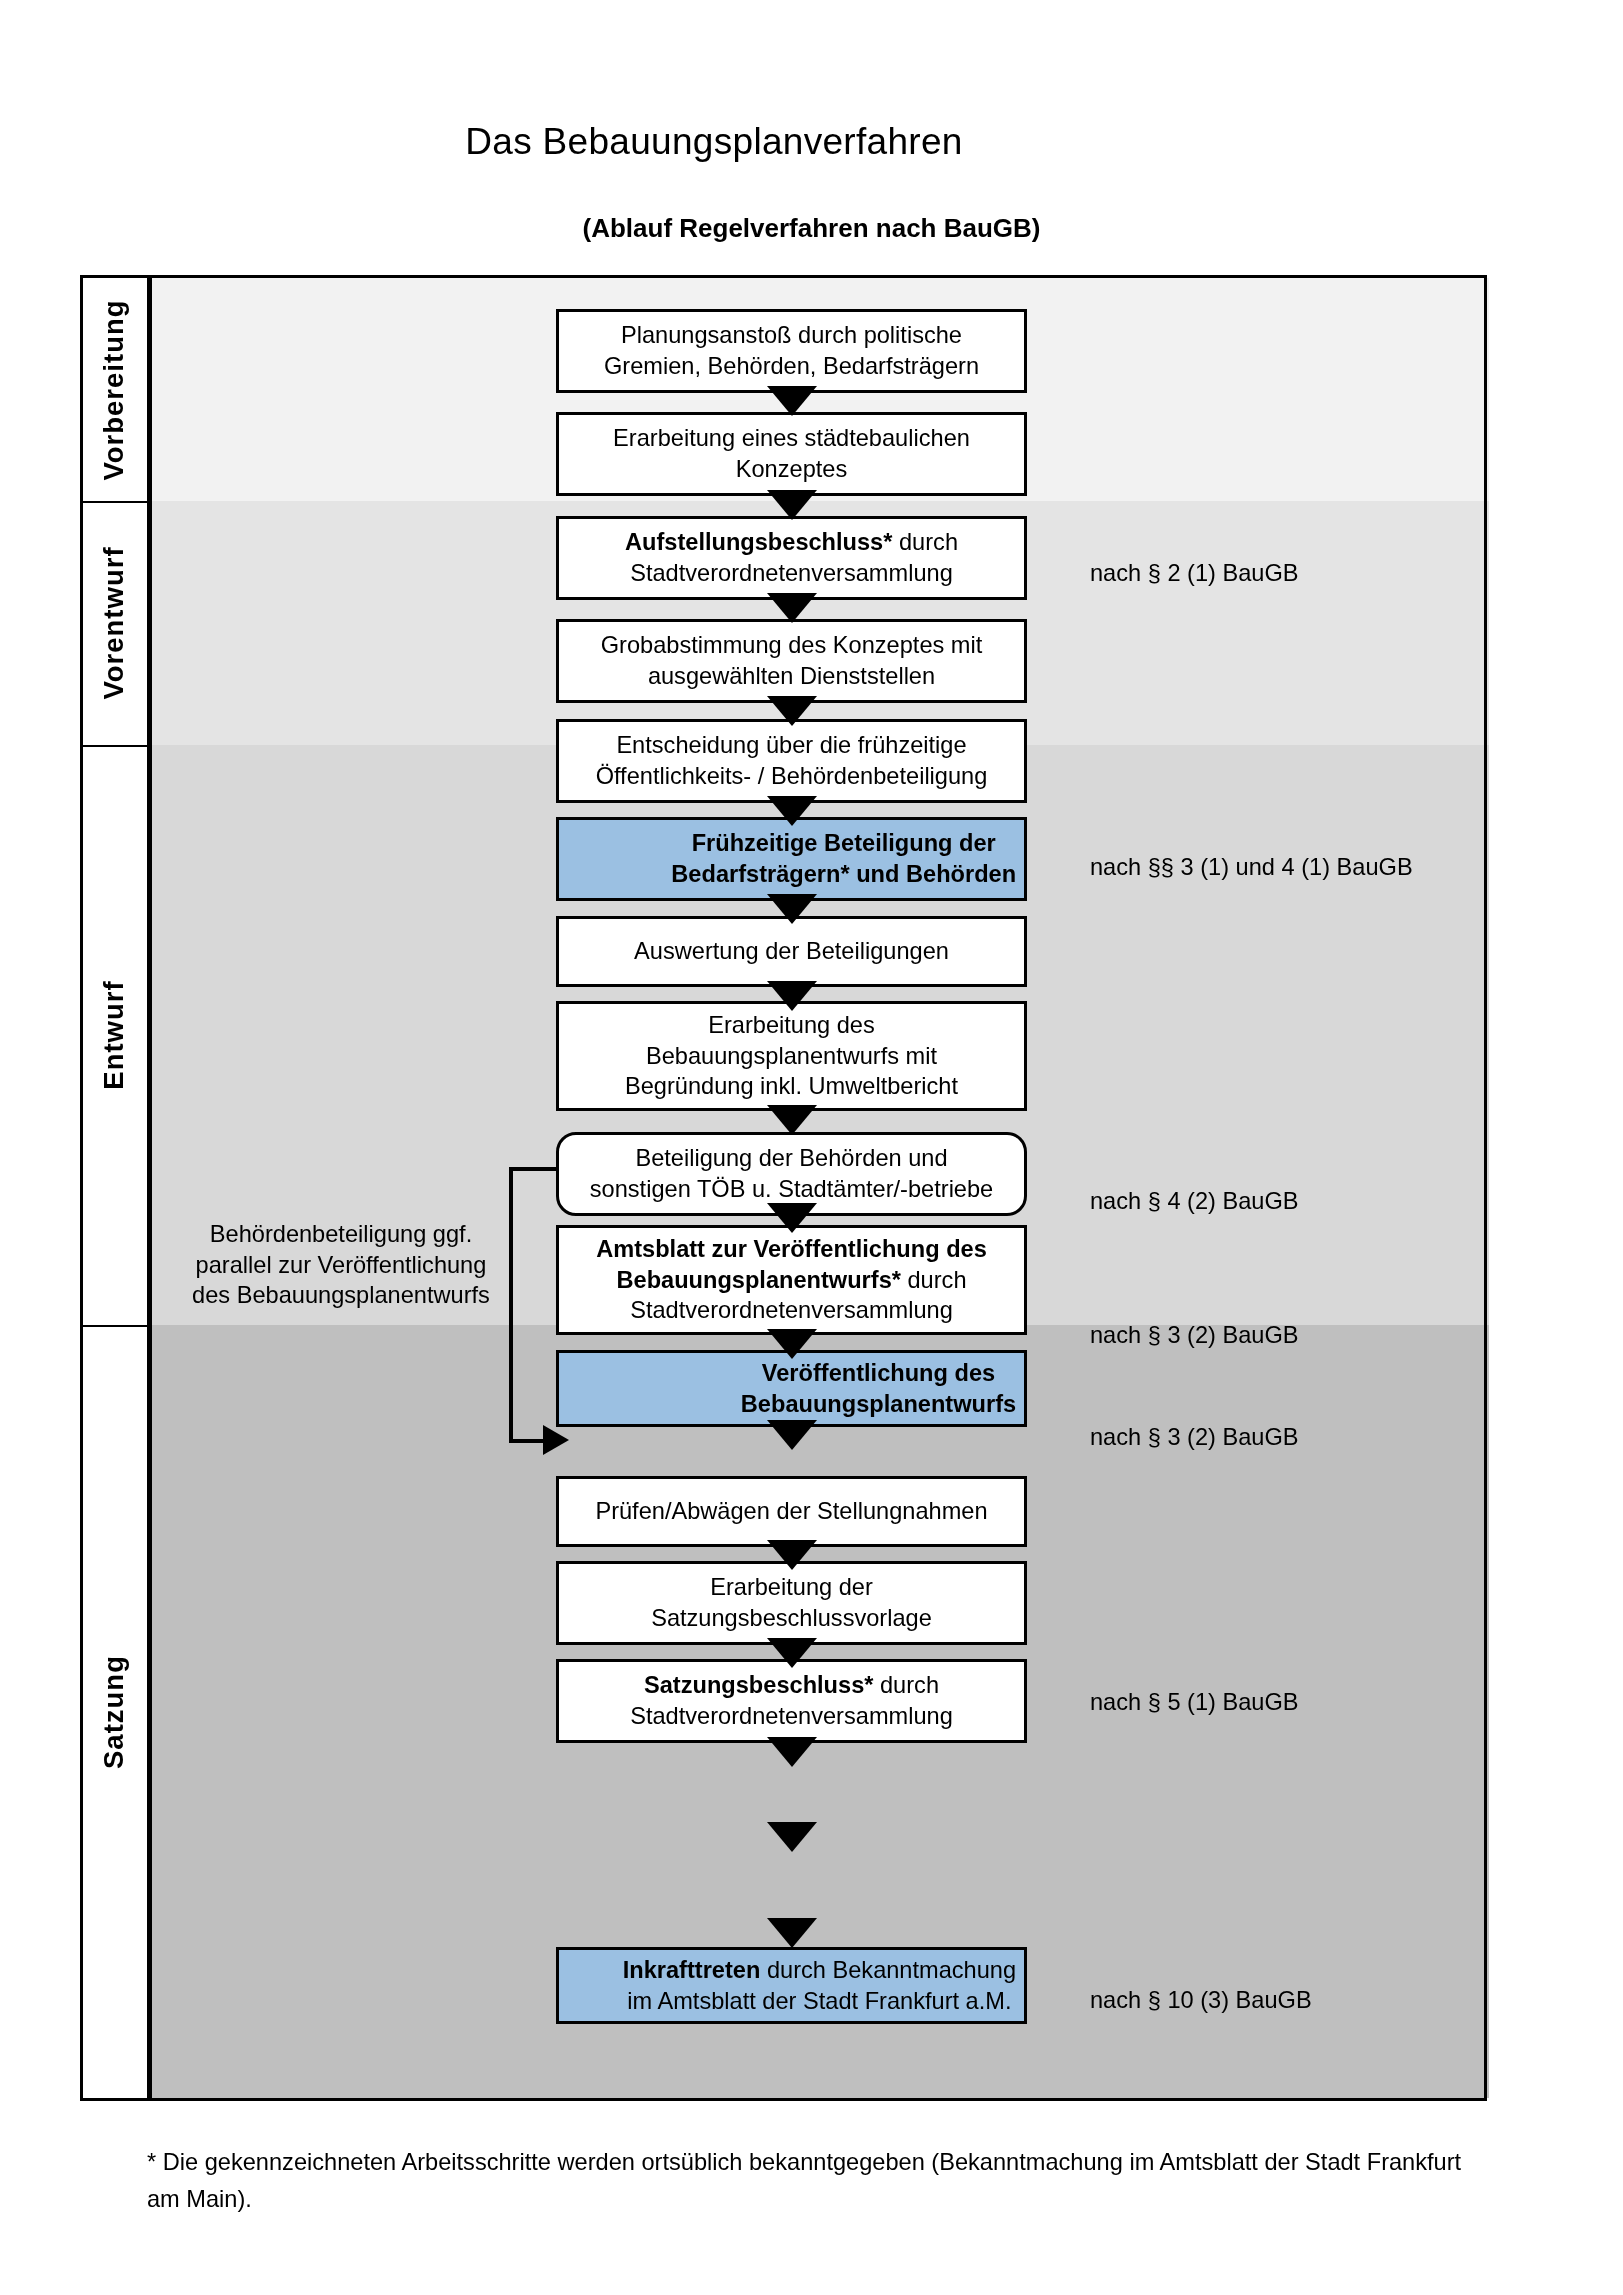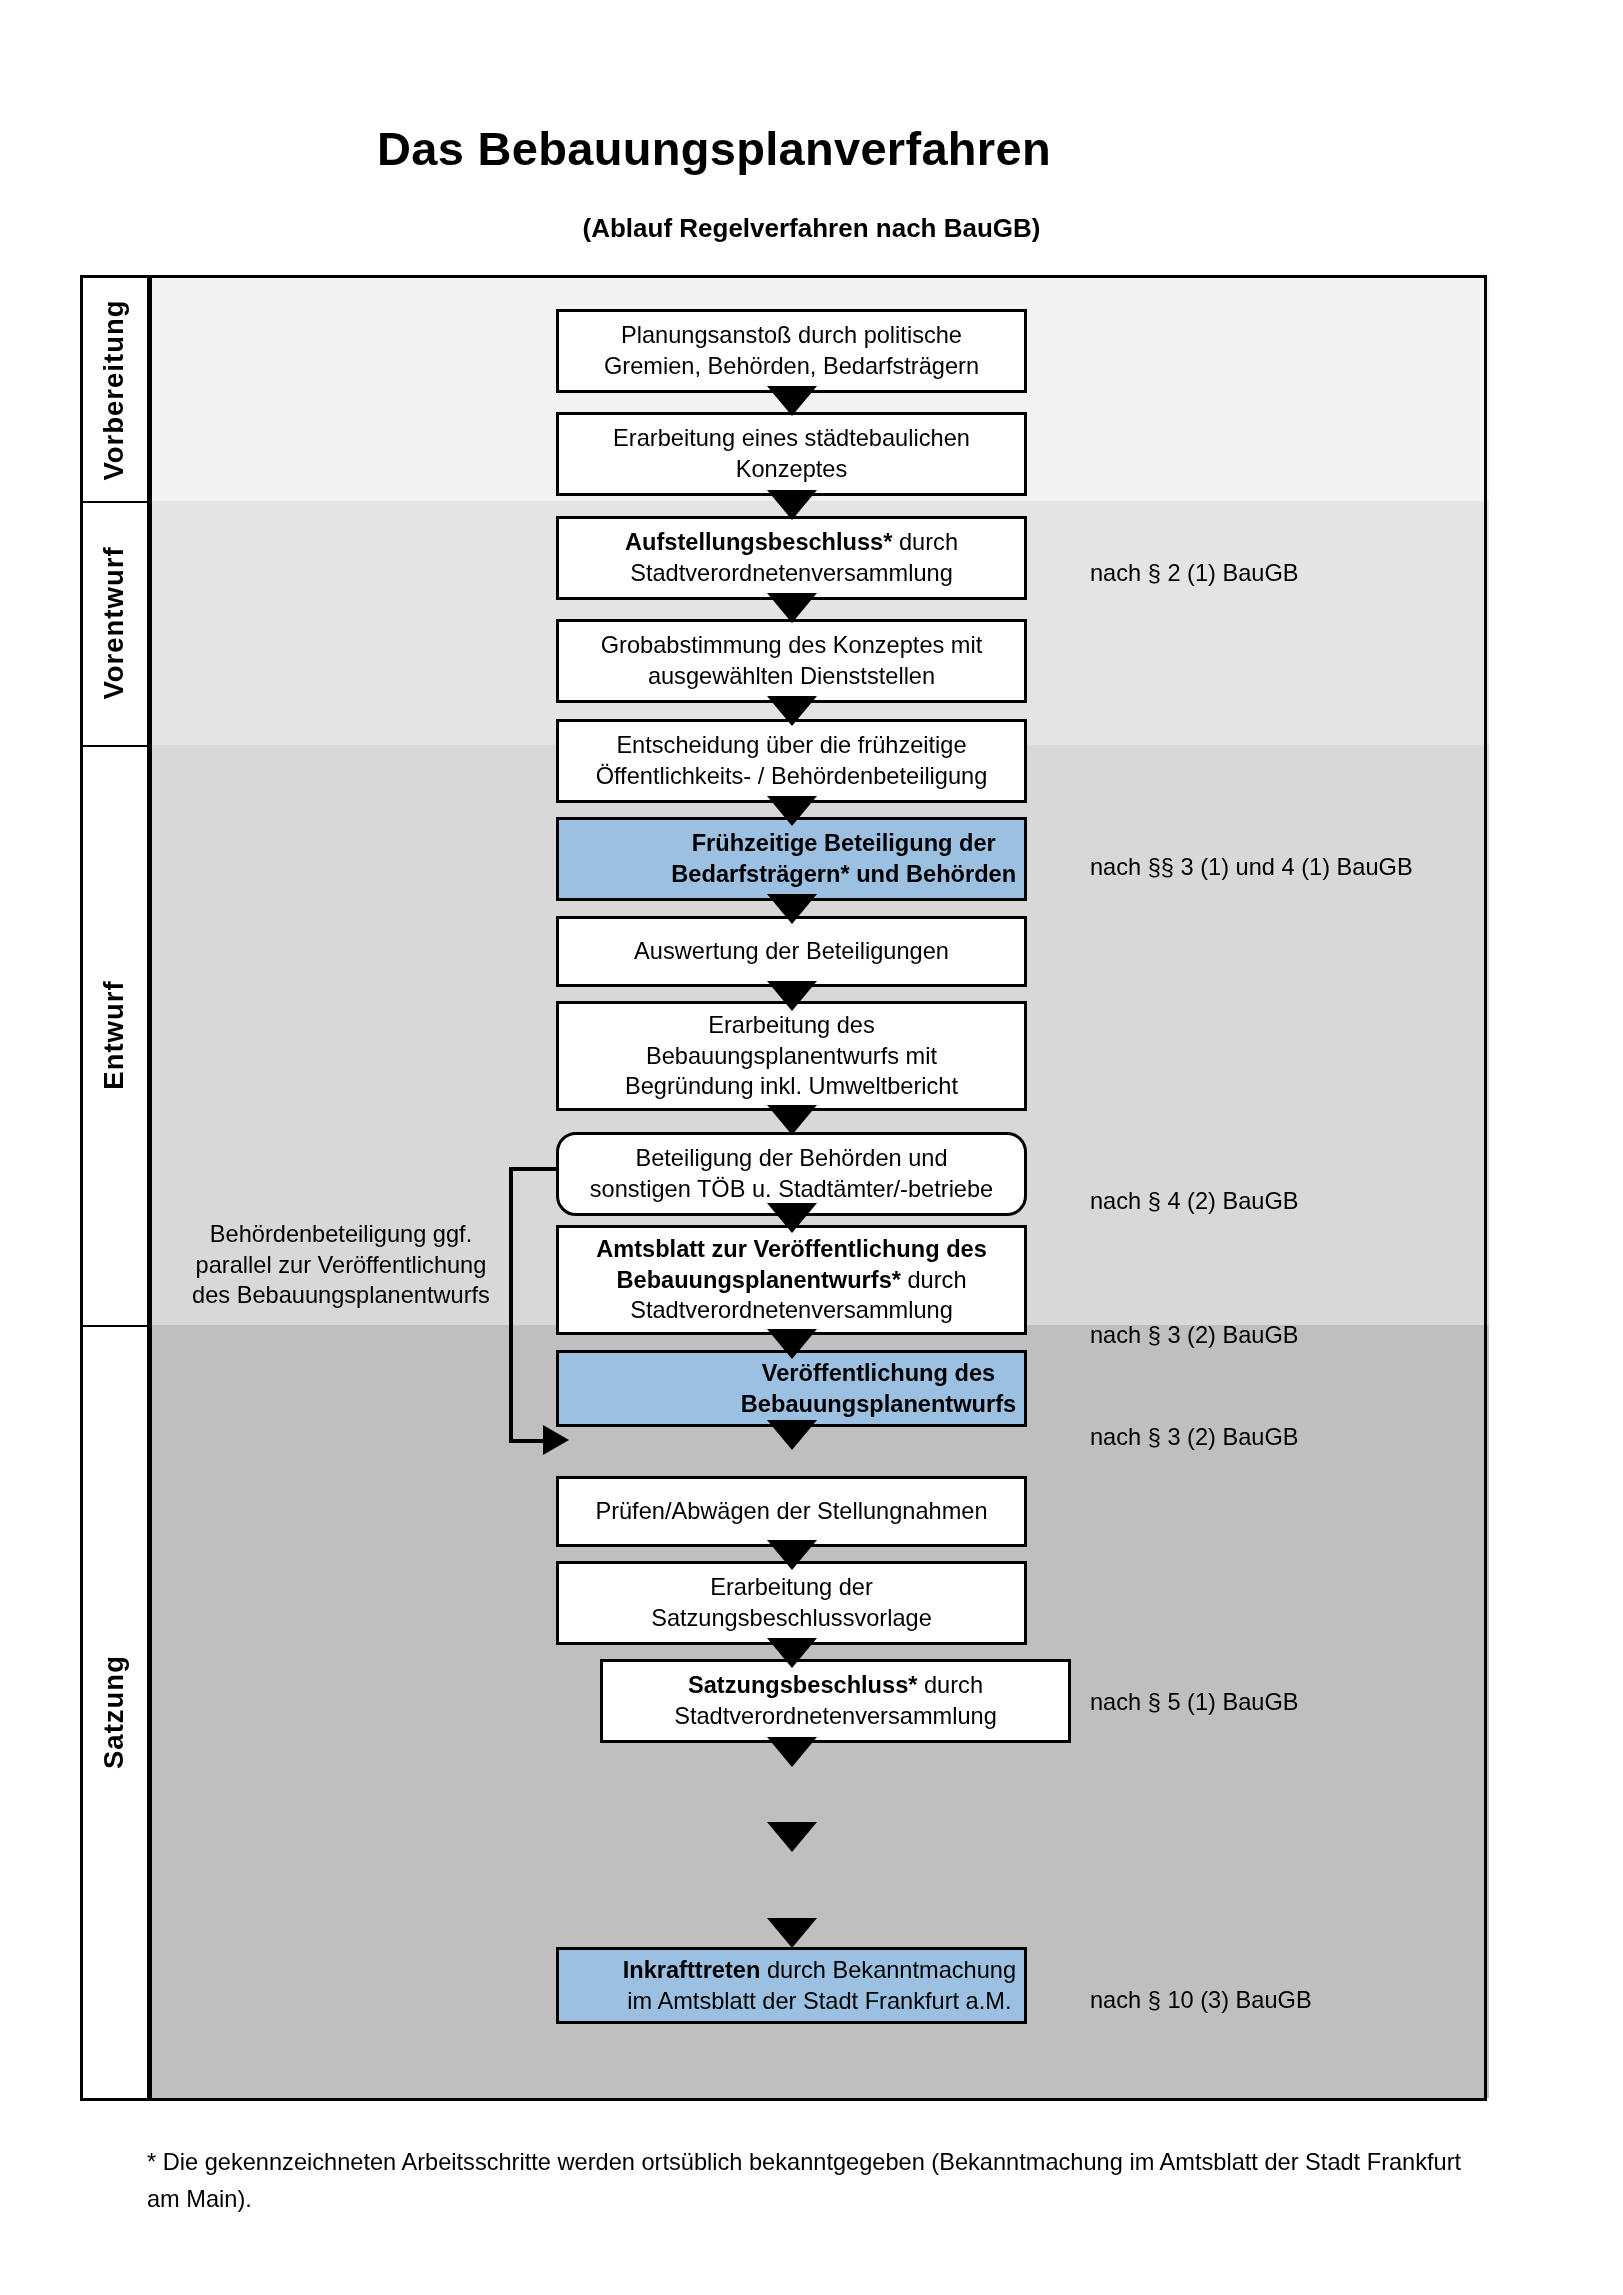--- a/index.html
+++ b/index.html
@@ -7,21 +7,21 @@
     width:1623px;height:2295px;
     font-family:"Liberation Sans","DejaVu Sans",sans-serif;
     color:#000;
     -webkit-font-smoothing:antialiased;
   }
   .page{position:relative;width:1623px;height:2295px;overflow:hidden;background:#fff;}
 
   
   .title{
     position:absolute;left:0;top:121px;width:1428px;
-    text-align:center;font-size:47px;font-weight:bold;letter-spacing:0.3px;
+    text-align:center;font-size:37px;font-weight:normal;letter-spacing:0.3px;
   }
   .subtitle{
     position:absolute;left:0;top:213px;width:1623px;
     text-align:center;font-size:26px;font-weight:bold;
   }
 
   
   .frame{
     position:absolute;left:80px;top:275px;
     width:1407px;height:1826px;
@@ -253,21 +253,21 @@
   <div class="arrow" style="left:767px;top:1540px;"></div>
 
   <div class="pbox" style="left:556px;top:1561px;width:471px;height:84px;">
     <div>
       <span class="l">Erarbeitung der</span>
       <span class="l">Satzungsbeschlussvorlage</span>
     </div>
   </div>
   <div class="arrow" style="left:767px;top:1638px;"></div>
 
-  <div class="pbox" style="left:556px;top:1659px;width:471px;height:84px;margin-left:44px;">
+  <div class="pbox" style="left:556px;top:1659px;width:471px;height:84px;">
     <div>
       <span class="l"><b>Satzungsbeschluss*</b><span> durch</span></span>
       <span class="l">Stadtverordnetenversammlung</span>
     </div>
   </div>
   <div class="arrow" style="left:767px;top:1737px;"></div>
 
   <div class="arrow" style="left:767px;top:1822px;"></div>
 
   <div class="arrow" style="left:767px;top:1918px;"></div>

